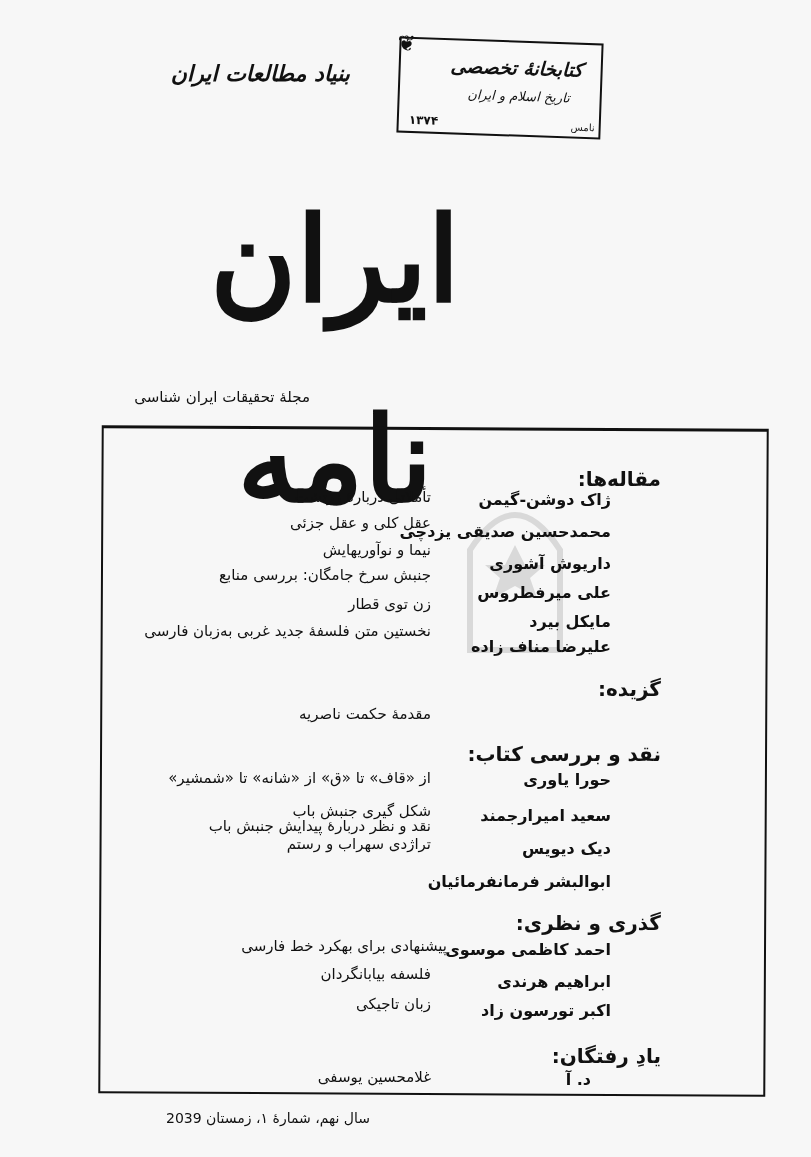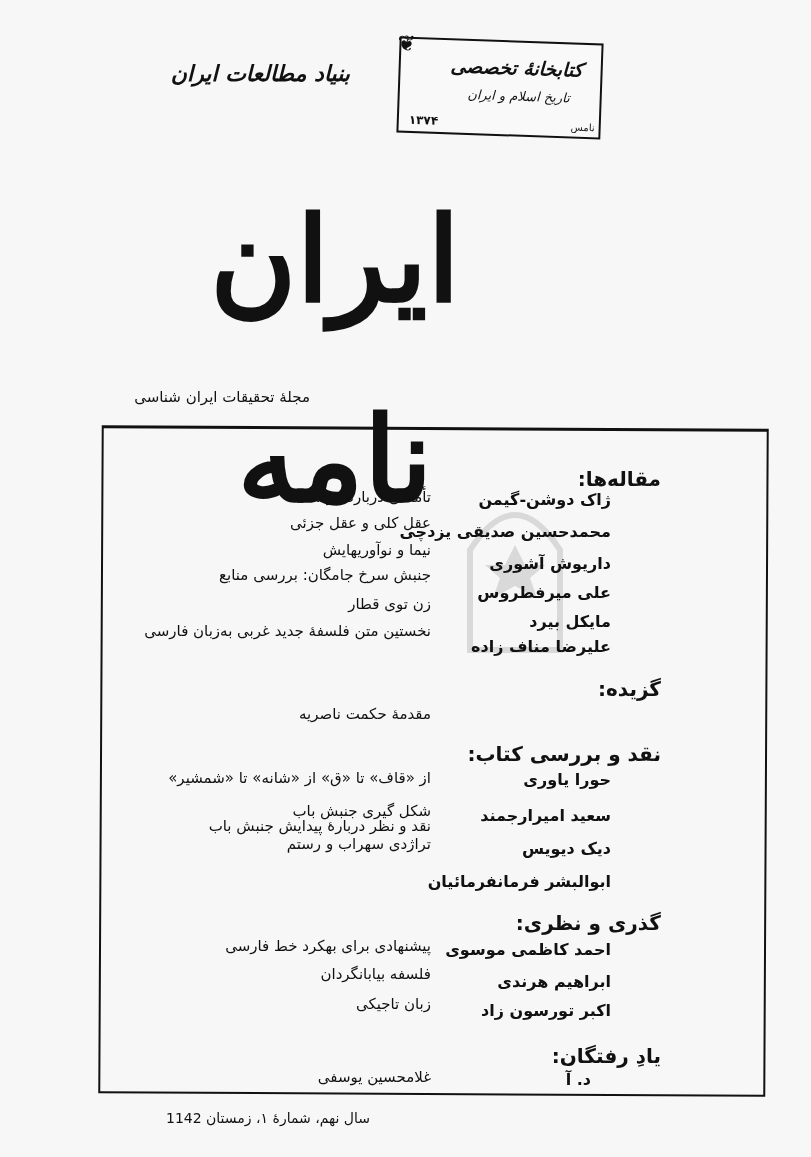--- a/index.html
+++ b/index.html
@@ -127,25 +127,25 @@
 
 <div class="abs author rtl" style="right:200px; top:839px;">دیک دیویس</div>
 <div class="abs title rtl" style="right:380px; top:835px;">تراژدی سهراب و رستم</div>
 
 <div class="abs author rtl" style="right:200px; top:872px;">ابوالبشر فرمانفرمائیان</div>
 <div class="abs title rtl" style="right:380px; top:817px;">نقد و نظر دربارهٔ پیدایش جنبش باب</div>
 
 <div class="abs section-head rtl" style="right:150px; top:911px;">گذری و نظری:</div>
 
 <div class="abs author rtl" style="right:200px; top:940px;">احمد کاظمی موسوی</div>
-<div class="abs title rtl" style="right:380px; top:937px;">پیشنهادی برای بهکرد خط فارسی</div>
+<div class="abs title rtl" style="right:364px; top:937px;">پیشنهادی برای بهکرد خط فارسی</div>
 
 <div class="abs author rtl" style="right:200px; top:972px;">ابراهیم هرندی</div>
 <div class="abs title rtl" style="right:380px; top:965px;">فلسفه بیابانگردان</div>
 
 <div class="abs author rtl" style="right:200px; top:1001px;">اکبر تورسون زاد</div>
 <div class="abs title rtl" style="right:380px; top:995px;">زبان تاجیکی</div>
 
 <div class="abs section-head rtl" style="right:150px; top:1044px;">یادِ رفتگان:</div>
 <div class="abs author rtl" style="right:220px; top:1070px;">د. آ</div>
 <div class="abs title rtl" style="right:380px; top:1068px;">غلامحسین یوسفی</div>
 
-<div class="abs footer rtl">سال نهم، شمارهٔ ۱، زمستان 1142</div>
+<div class="abs footer rtl">سال نهم، شمارهٔ ۱، زمستان 2039</div>
 
 </body></html>

